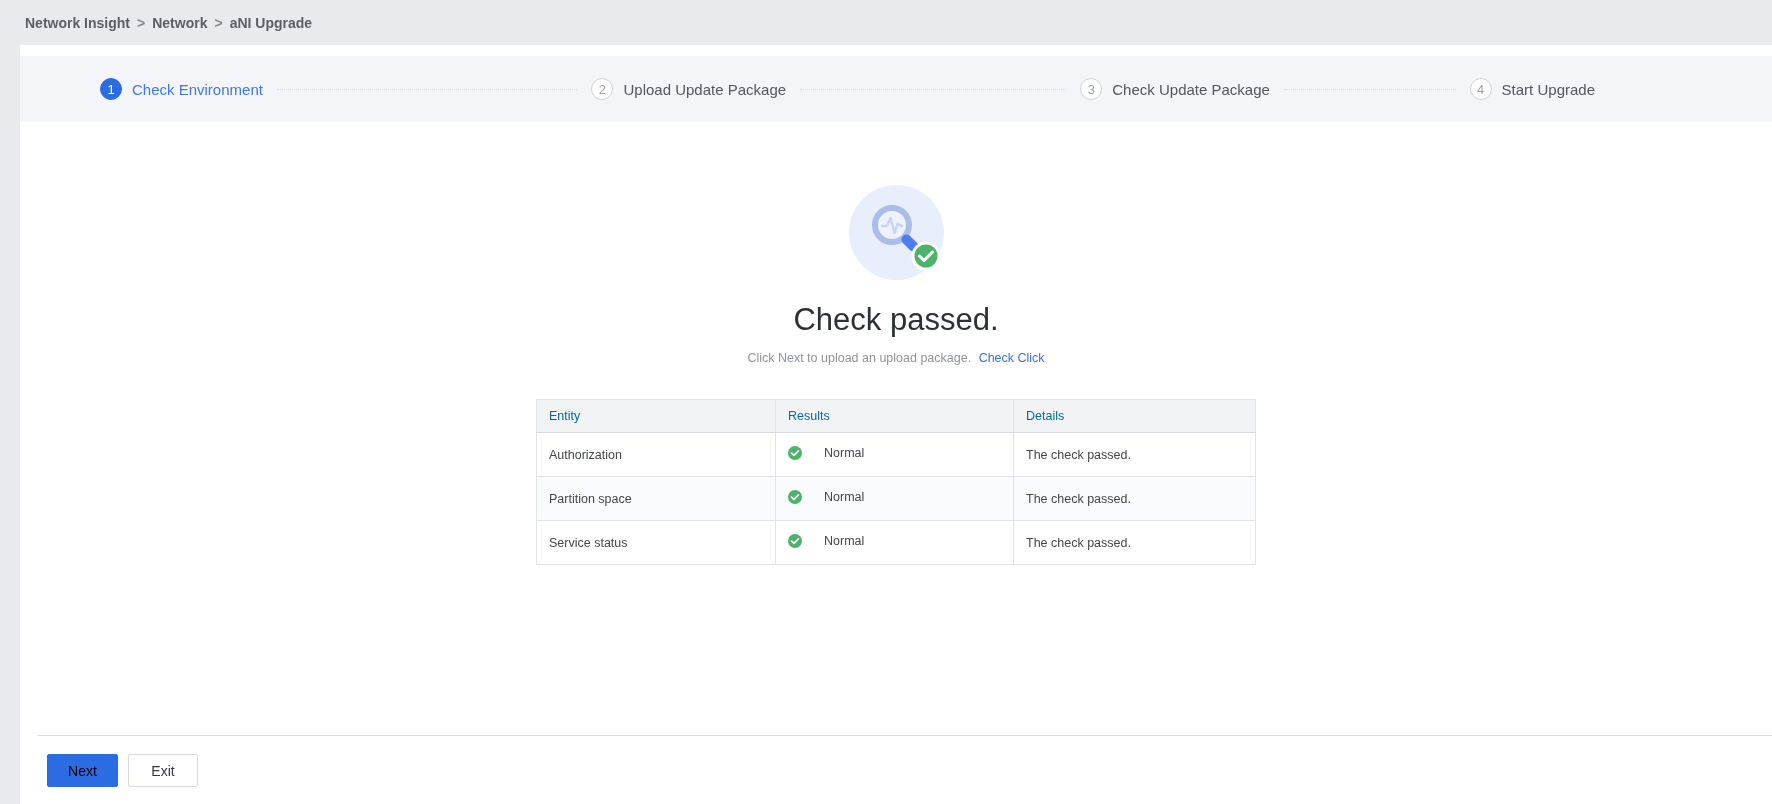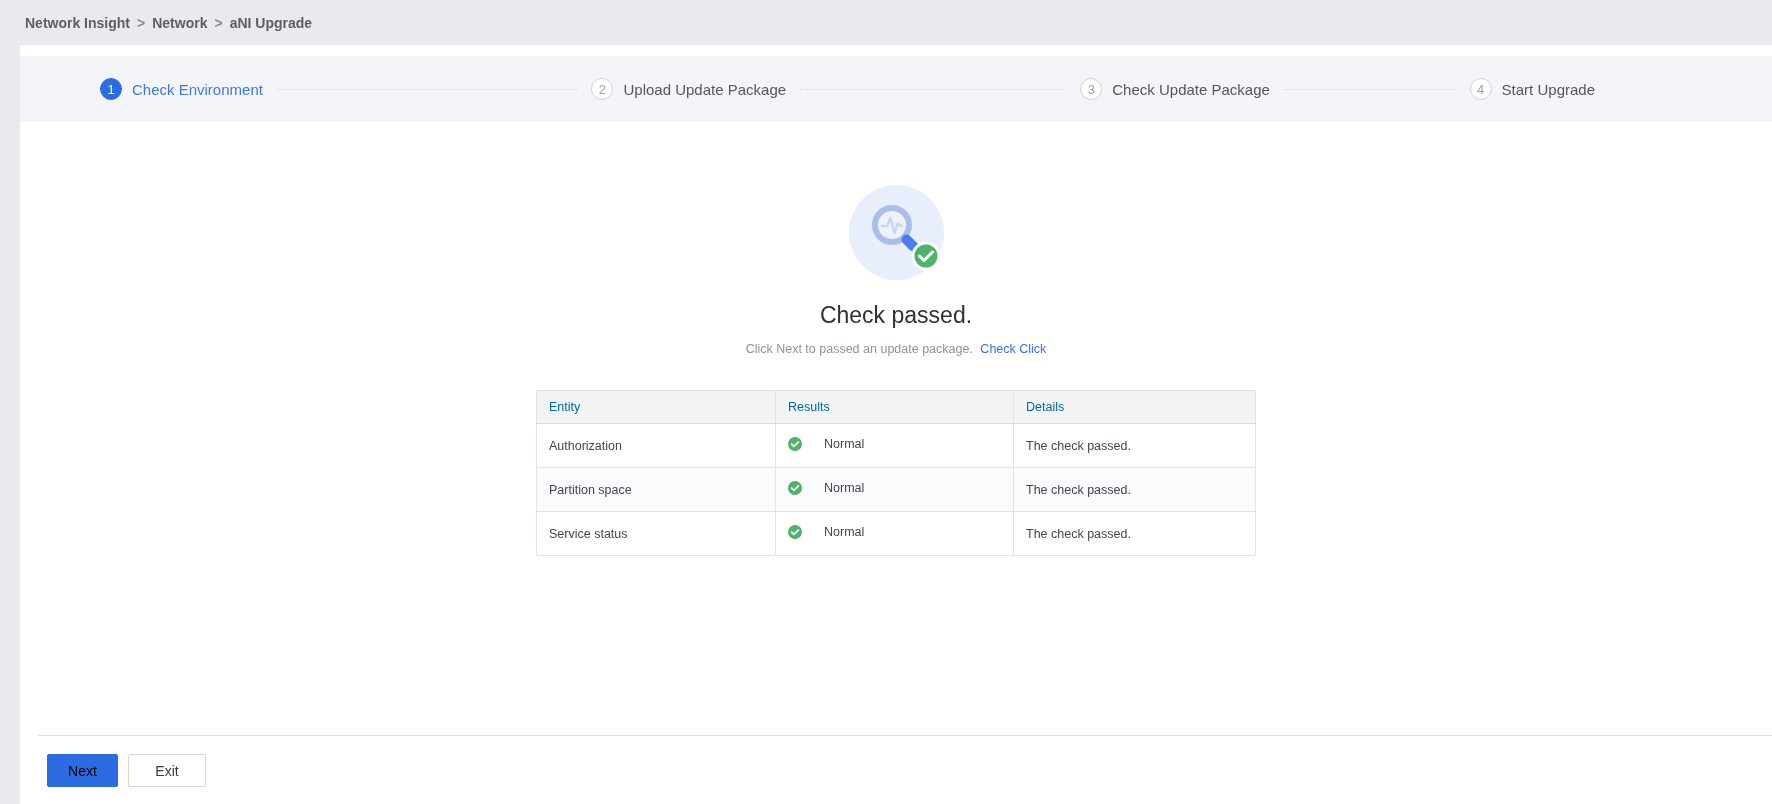--- a/index.html
+++ b/index.html
@@ -43,21 +43,21 @@
   .step.active .num { background:#2b6ce2; border-color:#2b6ce2; color:#ffffff; }
   .step.active .lab { color:#3e78ea; }
   .connector { border-top:1px dotted #d4d7dc; height:0; margin:0 14px; }
   .connector.c1 { flex:1.75; }
   .connector.c2 { flex:1.55; }
   .connector.c3 { flex:1.0; }
 
   
   .result { text-align:center; }
   .icon-wrap { margin:63px auto 0; width:95px; height:95px; }
-  .result-title { margin-top:22px; font-size:23px; color:#2d3035; }
+  .result-title { margin-top:22px; font-size:31px; color:#2d3035; }
   .result-sub { margin-top:13px; font-size:12.5px; color:#8f939a; }
   .result-sub a { color:#3a6fe0; text-decoration:none; margin-left:4px; cursor:pointer; }
 
   
   table.check {
     width:719px; margin:34px auto 0;
     border-collapse:collapse; background:#fff;
     font-size:12.5px; table-layout:fixed;
   }
   table.check th, table.check td {
@@ -85,21 +85,21 @@
   .btn {
     position:absolute; top:709px; height:33px;
     font-family:"Liberation Sans", sans-serif; font-size:14px;
     border-radius:2px; cursor:pointer;
   }
   .btn.primary {
     left:27px; width:71px;
     background:#2b6ce2; border:1px solid #2b6ce2; color:#000000;
   }
   .btn.plain {
-    left:108px; width:78px;
+    left:108px; width:70px;
     background:#ffffff; border:1px solid #d5d8dd; color:#35383d;
   }
 </style>
 </head>
 <body>
 
 <div class="breadcrumb">
   <span>Network Insight</span>
   <span class="sep">&gt;</span>
   <span>Network</span>
@@ -137,21 +137,21 @@
         <circle cx="47.5" cy="47.5" r="47.5" fill="#e8eefb"></circle>
         <circle cx="43" cy="40" r="17" fill="#edf2fd" stroke="#a9bee8" stroke-width="6"></circle>
         <polyline points="33,41 38,41 41.5,33 45.5,48 48.5,39 53,41" fill="none" stroke="#c9d6f2" stroke-width="2.5" stroke-linejoin="round" stroke-linecap="round"></polyline>
         <line x1="57.5" y1="54.5" x2="64.5" y2="61.5" stroke="#4a7df0" stroke-width="10" stroke-linecap="round"></line>
         <circle cx="77" cy="71" r="13" fill="#4cb368" stroke="#ffffff" stroke-width="3"></circle>
         <path d="M70.5 71 l4.5 4.5 l8.5 -8.5" stroke="#ffffff" stroke-width="3" fill="none" stroke-linecap="round" stroke-linejoin="round"></path>
       </svg>
     </div>
     <div class="result-title">Check passed.</div>
     <div class="result-sub">
-      <span>Click Next to passed an update package.</span>
+      <span>Click Next to upload an upload package.</span>
       <a>Check Click</a>
     </div>
 
     <table class="check">
       <colgroup>
           <col class="c-entity">
           <col class="c-results">
           <col class="c-details">
         </colgroup>
       <thead>

